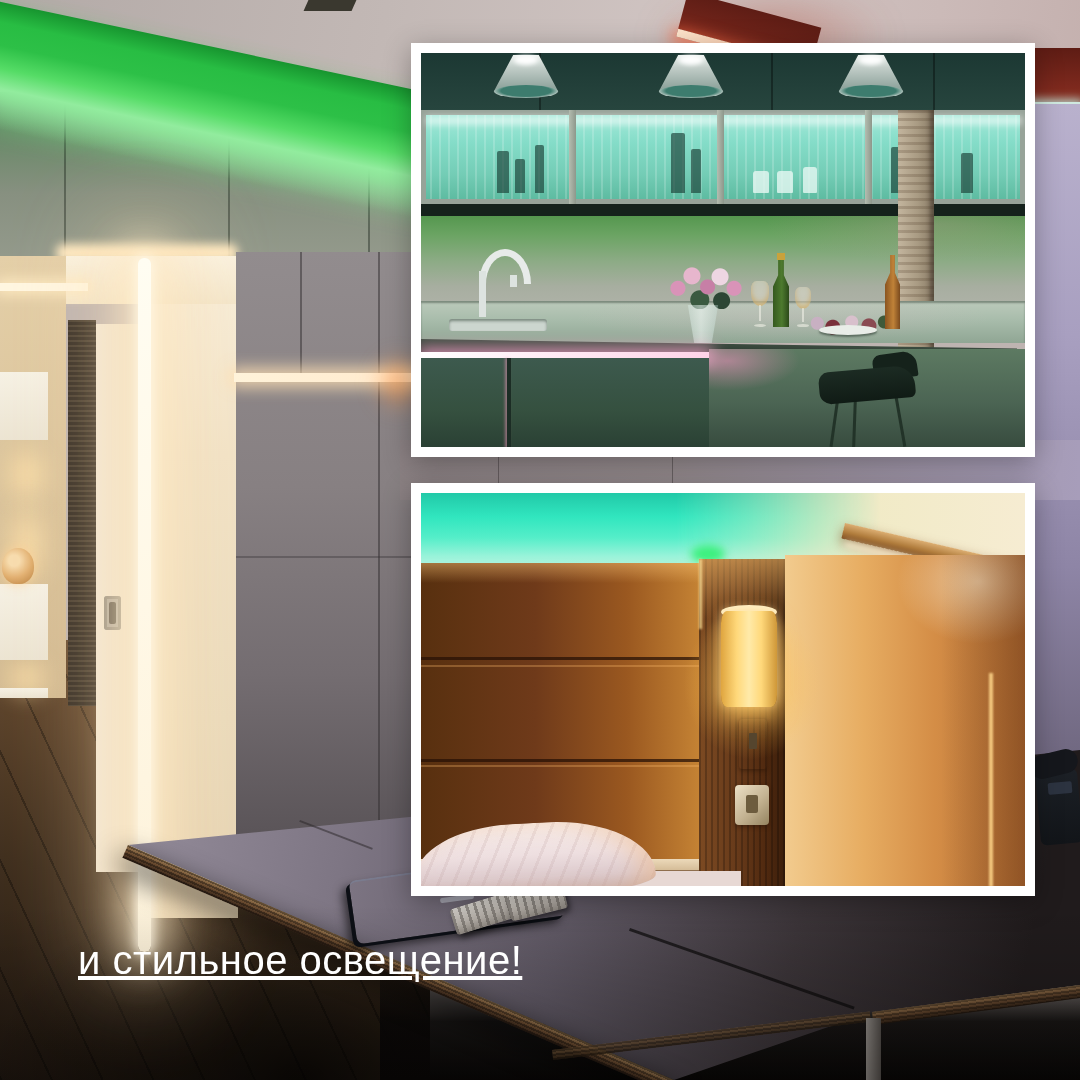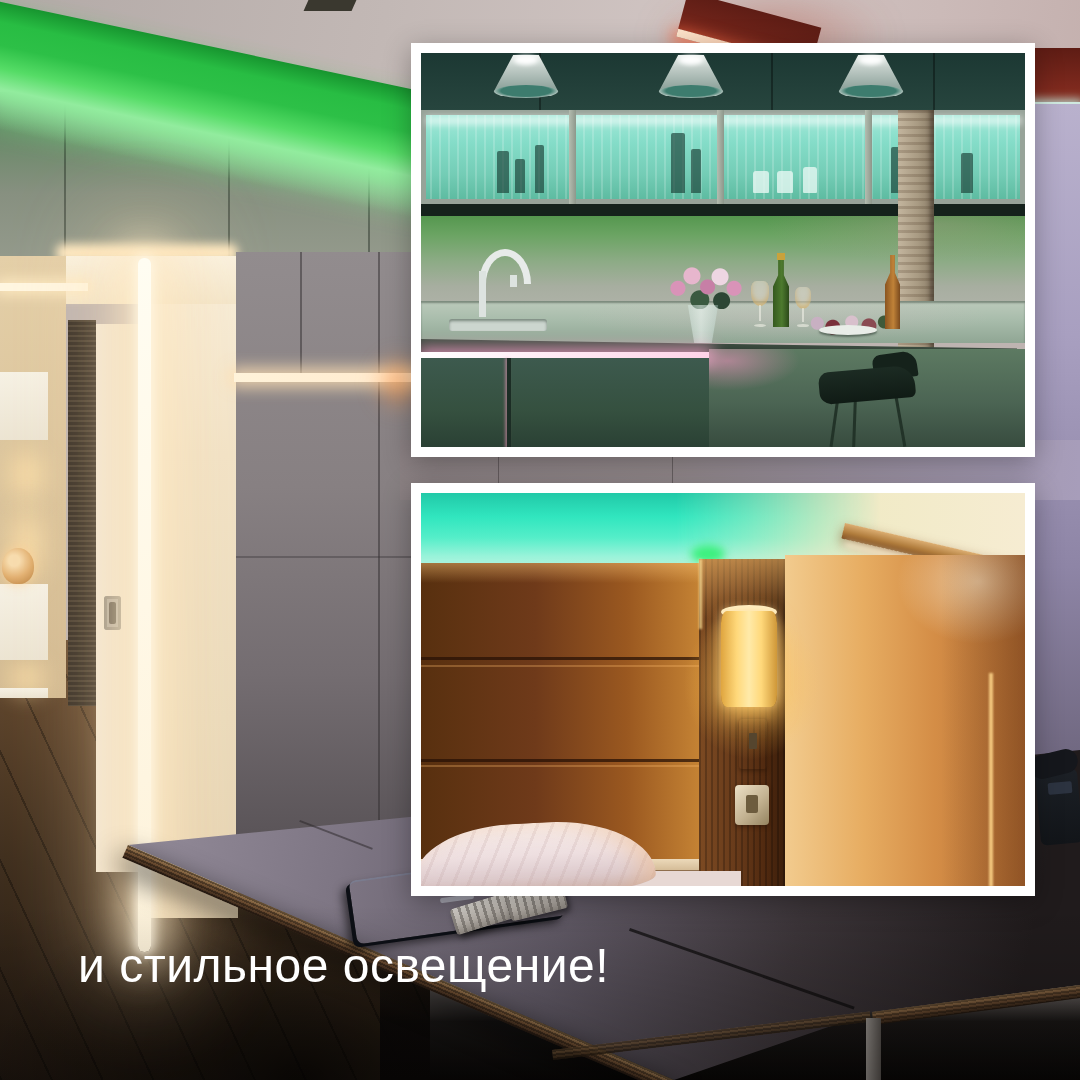--- a/index.html
+++ b/index.html
@@ -263,21 +263,21 @@
   .b-pillow{left:-6px;top:330px;width:240px;height:70px;transform:rotate(-3deg);
     border-radius:55% 60% 30% 25%/95% 110% 25% 20%;
     background:
       repeating-linear-gradient(115deg,rgba(185,155,155,.18) 0 3px,rgba(0,0,0,0) 3px 14px),
       linear-gradient(180deg,#f7edeb 0%,#eedfe0 45%,#dccacd 78%,#c7b2b5 100%);
     box-shadow:inset -14px 0 22px rgba(240,180,120,.4);}
 
   
   .caption{left:78px;top:929px;color:var(--text-white,#ffffff);}
   .caption-title{font-size:73px;font-weight:700;letter-spacing:1px;line-height:1.02;white-space:nowrap;}
-  .caption-sub{margin-top:9px;font-size:48px;font-weight:400;letter-spacing:.5px;white-space:nowrap;}
+  .caption-sub{margin-top:9px;font-size:40px;font-weight:400;letter-spacing:.5px;white-space:nowrap;text-decoration:underline;}
 </style>
 </head>
 <body>
 
 <div id="stage">
 
   <div class="a ceiling"></div>
   <div class="a ceiling-vent"></div>
   <div class="a soffit-line"></div>
   <div class="a red-ambient"></div>

